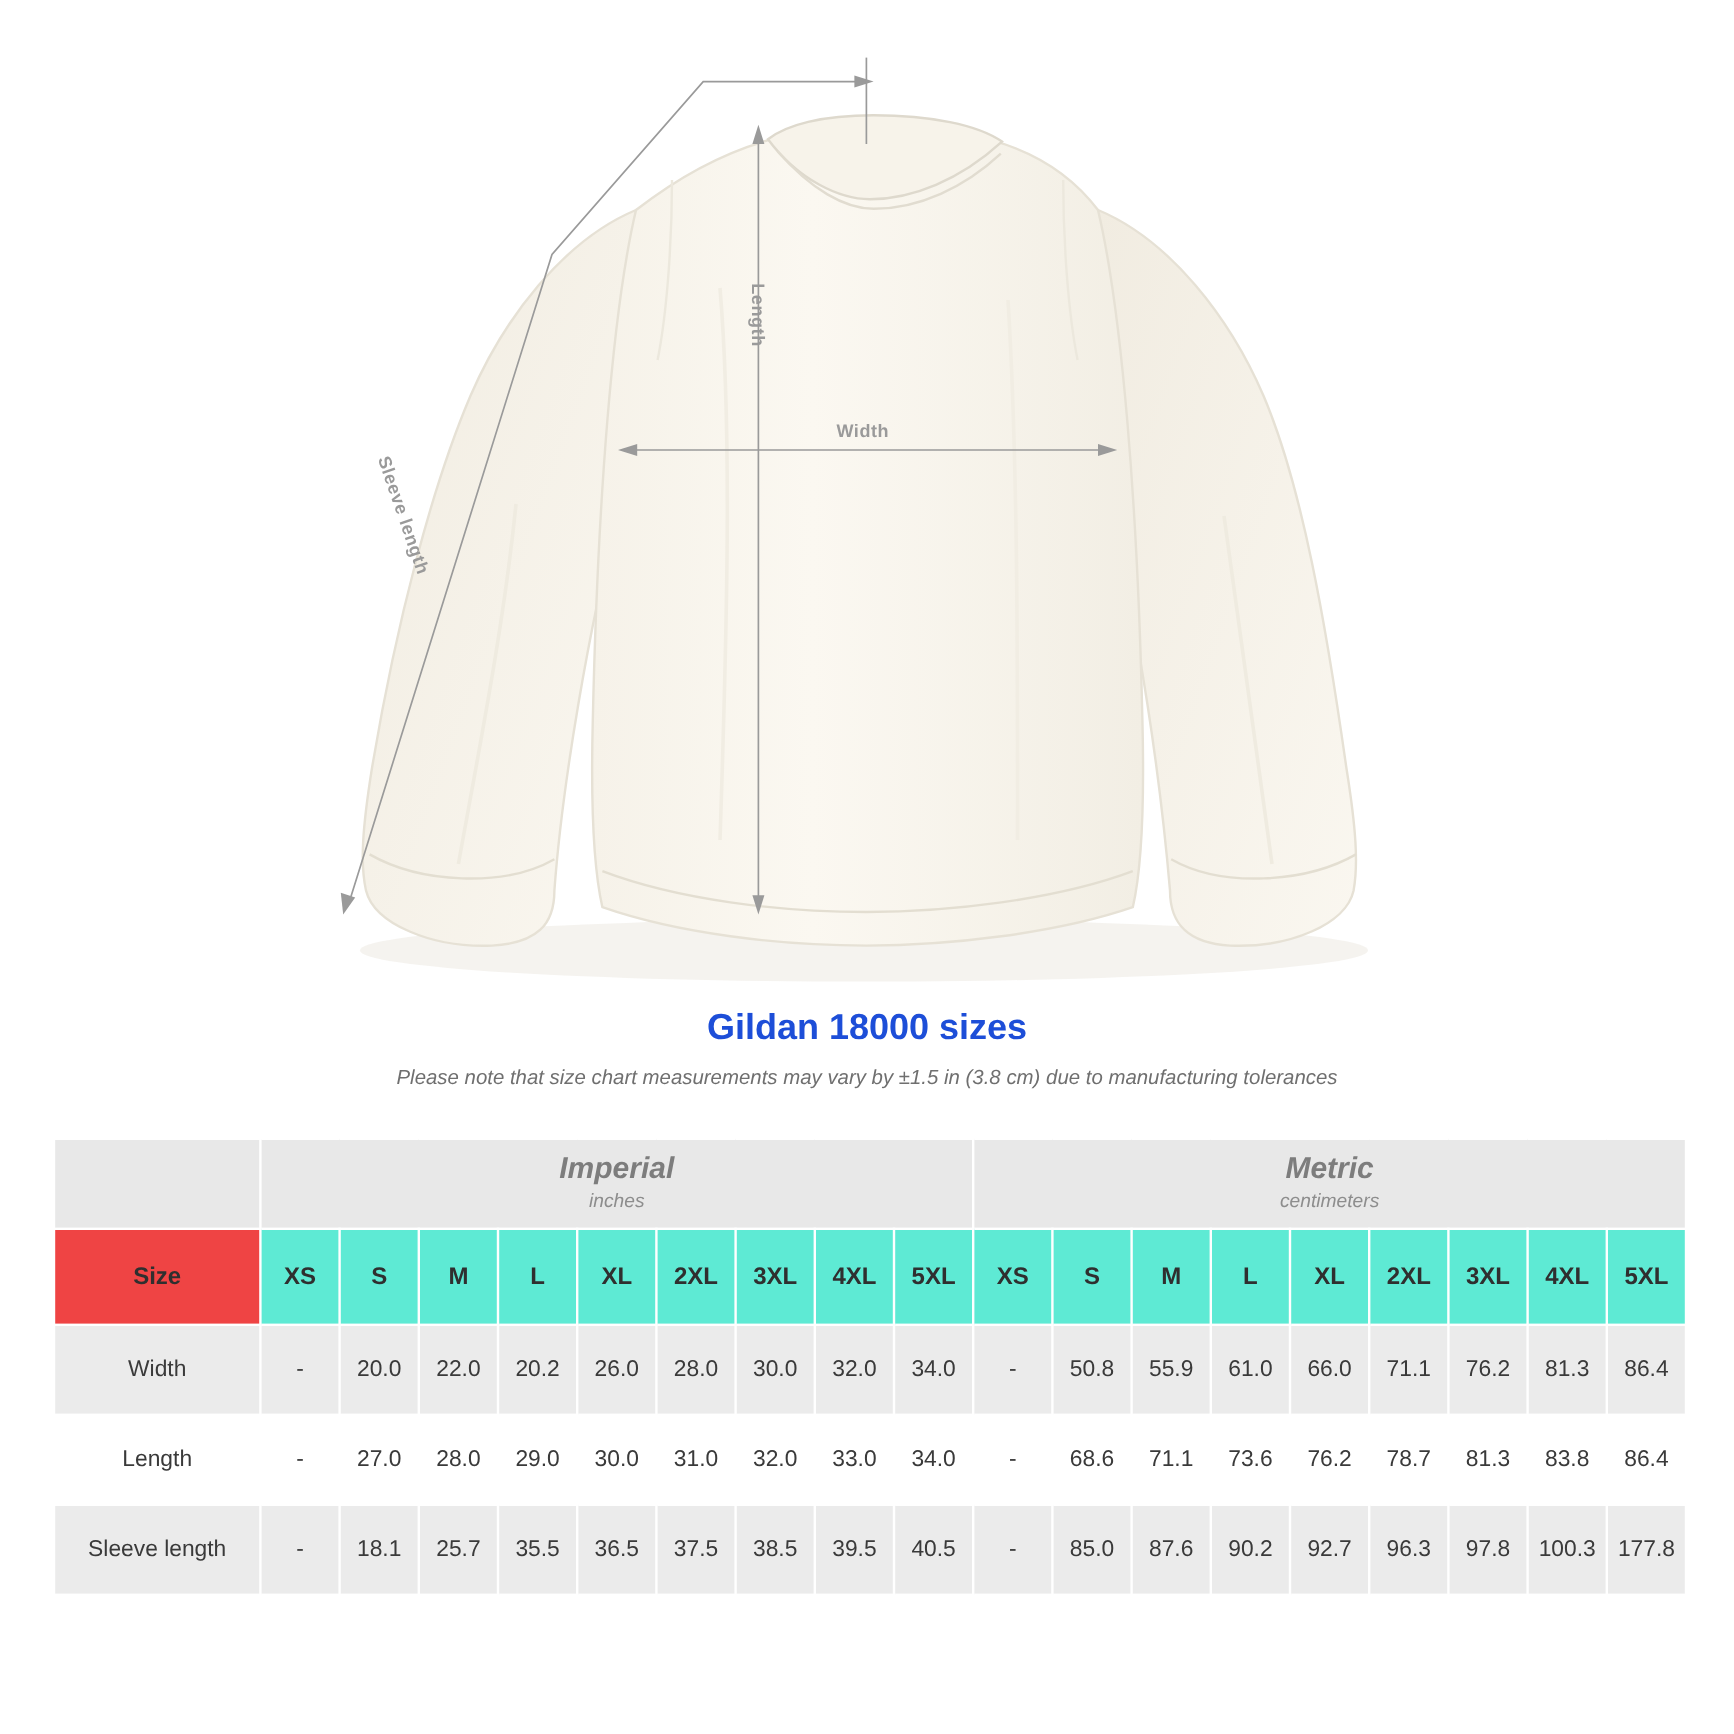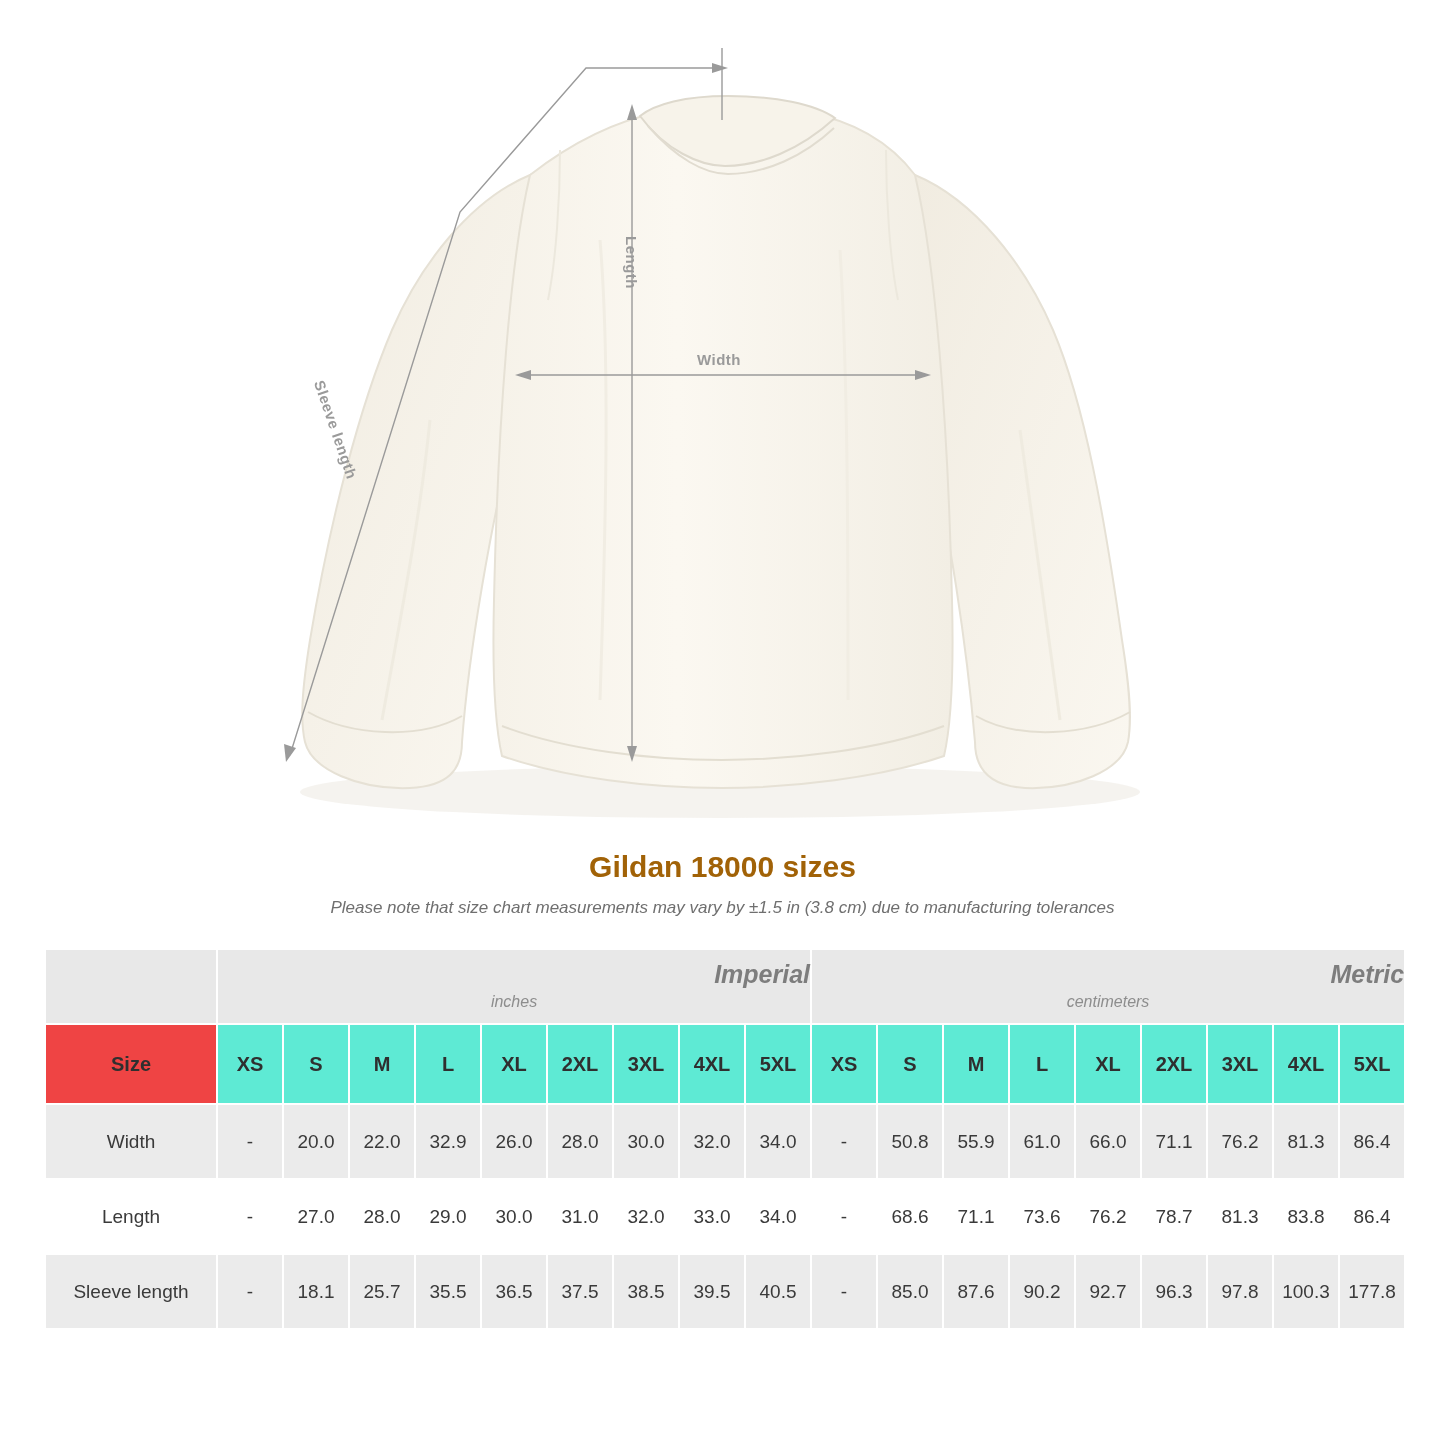--- a/index.html
+++ b/index.html
@@ -54,22 +54,21 @@
     top: 378px;
     transform: rotate(71deg);
     transform-origin: left top;
   }
 
   
   .chart-title {
     text-align: center;
     font-size: 30px;
     font-weight: bold;
-    color: #a16207;
-    margin-top: 10px;
+    color: #1d4ed8;
   }
   .chart-note {
     text-align: center;
     font-size: 17px;
     font-style: italic;
     color: #6f6f6f;
     margin-top: 14px;
   }
 
   
@@ -98,21 +97,20 @@
     background: #e8e8e8;
     height: 118px;
     vertical-align: middle;
   }
   .unit-head .unit-name {
     font-size: 25px;
     font-style: italic;
     font-weight: bold;
     color: #7d7d7d;
     line-height: 1.25;
-    text-align: right;
   }
   .unit-head .unit-sub {
     font-size: 16px;
     font-style: italic;
     color: #8d8d8d;
     line-height: 1.5;
   }
   .corner-cell {
     background: #e8e8e8;
   }
@@ -274,21 +272,21 @@
           <td>3XL</td>
           <td>4XL</td>
           <td>5XL</td>
         </tr>
 
         <tr class="band">
           <td class="rowlabel">Width</td>
           <td>-</td>
           <td>20.0</td>
           <td>22.0</td>
-          <td>32.9</td>
+          <td>20.2</td>
           <td>26.0</td>
           <td>28.0</td>
           <td>30.0</td>
           <td>32.0</td>
           <td>34.0</td>
           <td>-</td>
           <td>50.8</td>
           <td>55.9</td>
           <td>61.0</td>
           <td>66.0</td>

